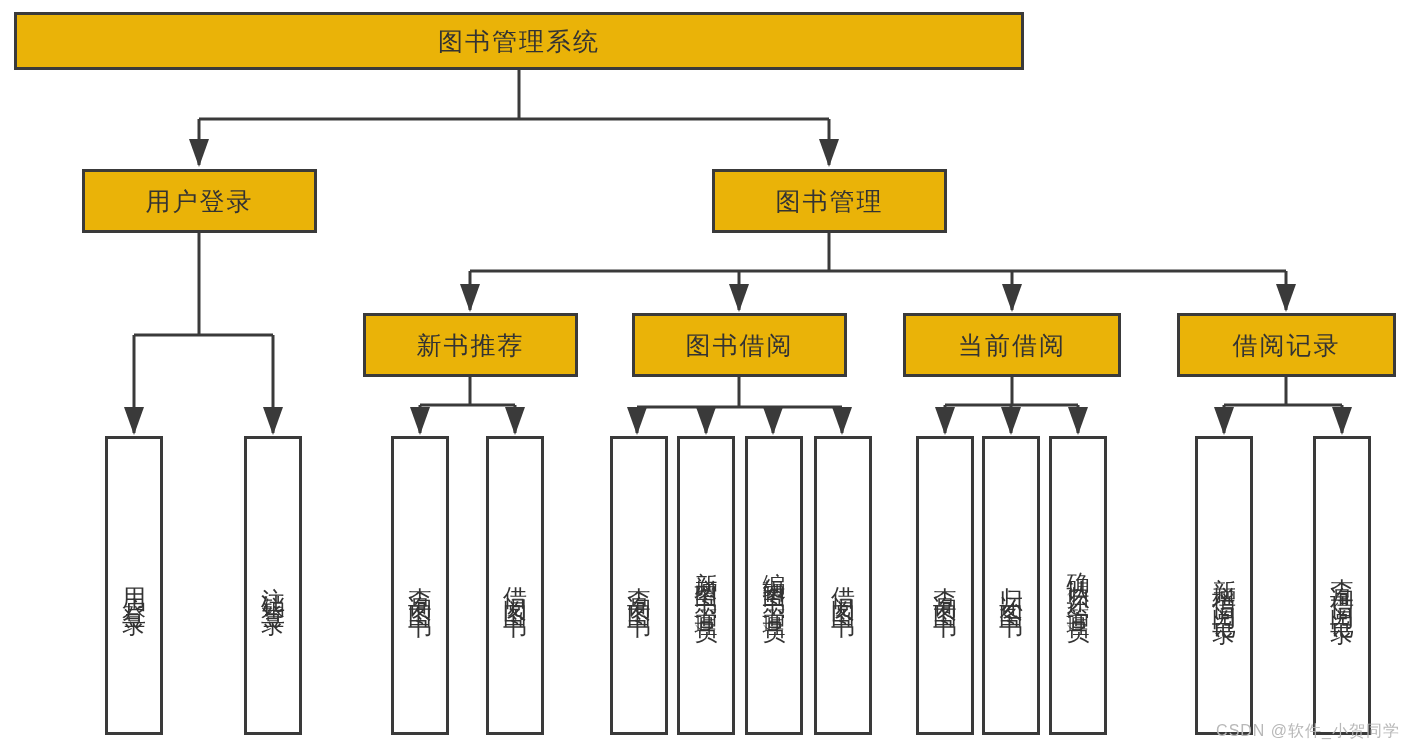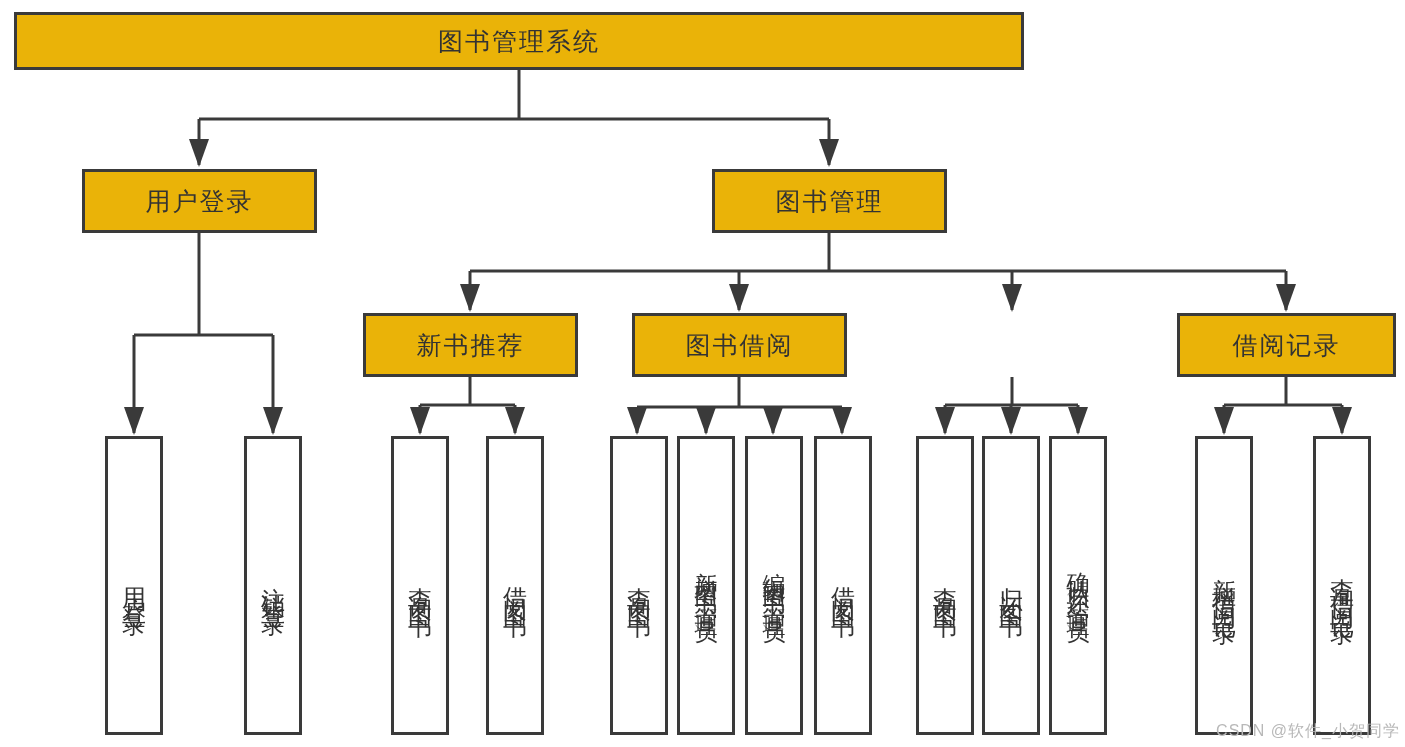--- a/index.html
+++ b/index.html
@@ -142,20 +142,21 @@
     </g>
   </svg>
 
   <div class="hbox" id="n-root">图书管理系统</div>
 
   <div class="hbox" id="n-l2-0">用户登录</div>
   <div class="hbox" id="n-l3-0">新书推荐</div>
 
   <div class="hbox" id="n-l2-1">图书管理</div>
   <div class="hbox" id="n-l3-1">图书借阅</div>
+  <div class="hbox" id="n-l3-2">当前借阅</div>
   <div class="hbox" id="n-l3-3">借阅记录</div>
 
   <div class="vbox" id="leaf-0">
     <span class="vtext">用户登录</span>
   </div>
   <div class="vbox" id="leaf-1">
     <span class="vtext">注销登录</span>
   </div>
 
   <div class="vbox" id="leaf-2">

